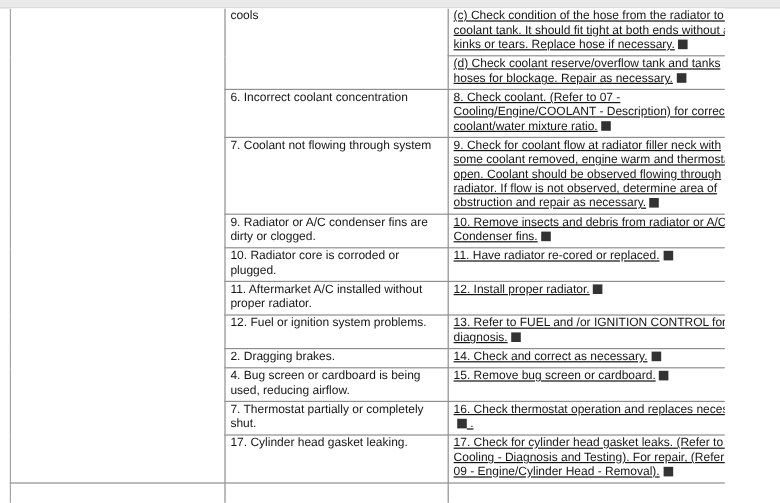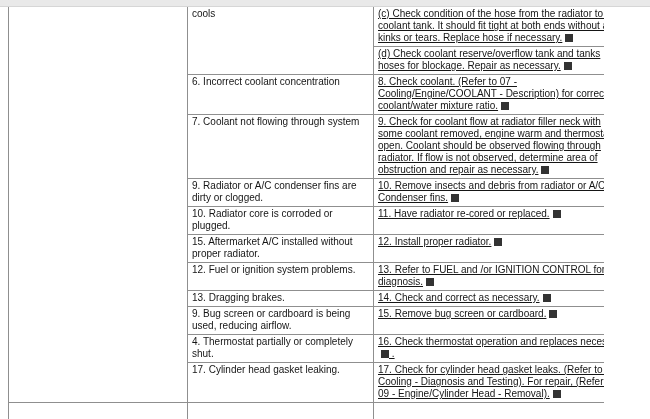--- a/index.html
+++ b/index.html
@@ -102,53 +102,53 @@
         <tr>
           <td class="cause">
             <div class="cell-text">10. Radiator core is corroded or plugged.</div>
           </td>
           <td class="correction">
             <div class="cell-text">11. Have radiator re-cored or replaced.<span class="end-marker"></span></div>
           </td>
         </tr>
         <tr>
           <td class="cause">
-            <div class="cell-text">15. Aftermarket A/C installed without proper radiator.</div>
+            <div class="cell-text">11. Aftermarket A/C installed without proper radiator.</div>
           </td>
           <td class="correction">
             <div class="cell-text">12. Install proper radiator.<span class="end-marker"></span></div>
           </td>
         </tr>
         <tr>
           <td class="cause">
             <div class="cell-text">12. Fuel or ignition system problems.</div>
           </td>
           <td class="correction">
             <div class="cell-text">13. Refer to FUEL and /or IGNITION CONTROL for diagnosis.<span class="end-marker"></span></div>
           </td>
         </tr>
         <tr>
           <td class="cause">
-            <div class="cell-text">13. Dragging brakes.</div>
+            <div class="cell-text">2. Dragging brakes.</div>
           </td>
           <td class="correction">
             <div class="cell-text">14. Check and correct as necessary.<span class="end-marker"></span></div>
           </td>
         </tr>
         <tr>
           <td class="cause">
-            <div class="cell-text">9. Bug screen or cardboard is being used, reducing airflow.</div>
+            <div class="cell-text">4. Bug screen or cardboard is being used, reducing airflow.</div>
           </td>
           <td class="correction">
             <div class="cell-text">15. Remove bug screen or cardboard.<span class="end-marker"></span></div>
           </td>
         </tr>
         <tr>
           <td class="cause">
-            <div class="cell-text">4. Thermostat partially or completely shut.</div>
+            <div class="cell-text">7. Thermostat partially or completely shut.</div>
           </td>
           <td class="correction">
             <div class="cell-text">16. Check thermostat operation and replaces necessary.<span class="end-marker"></span><span> .</span></div>
           </td>
         </tr>
         <tr>
           <td class="cause">
             <div class="cell-text">17. Cylinder head gasket leaking.</div>
           </td>
           <td class="correction">

